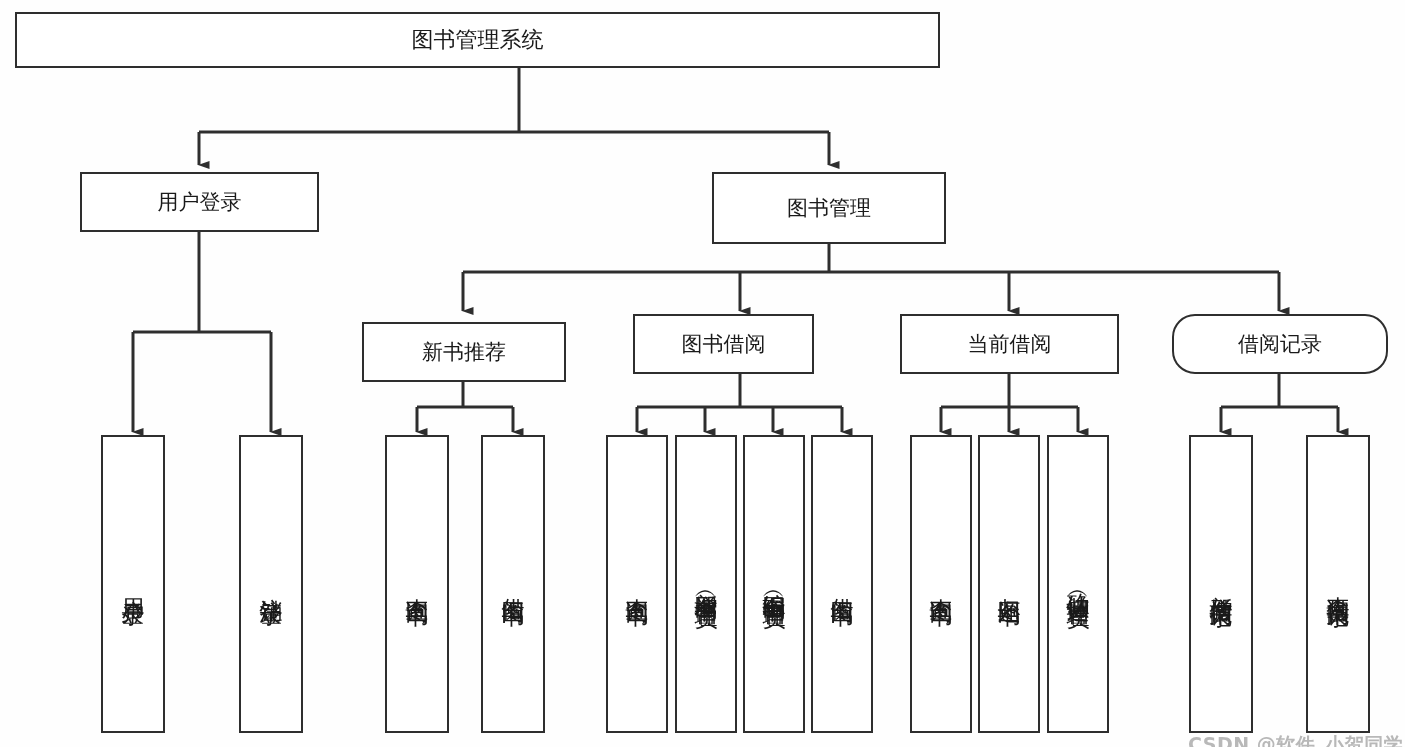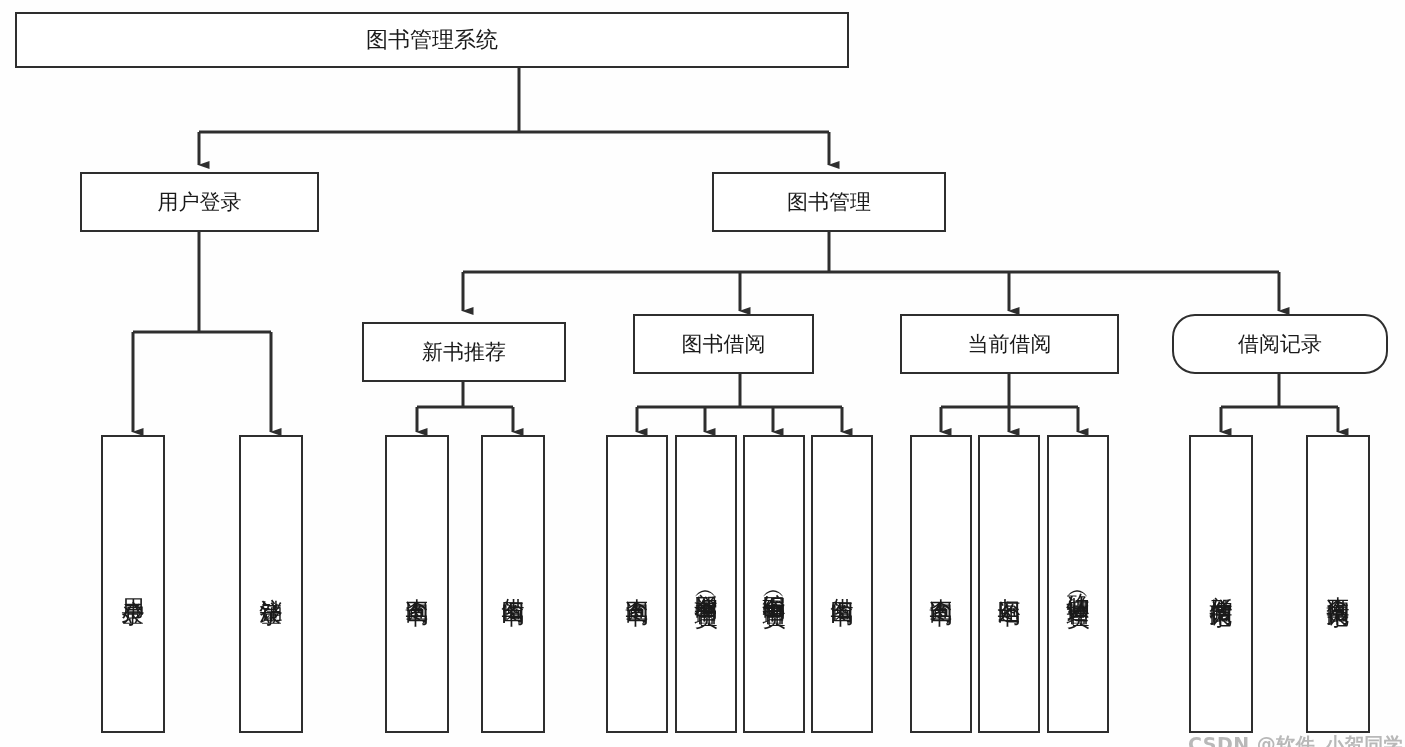--- a/index.html
+++ b/index.html
@@ -122,28 +122,28 @@
       <path d="M 1009 407 L 1009 432" marker-end="url(#arw)"></path>
       <path d="M 1078 407 L 1078 432" marker-end="url(#arw)"></path>
 
       <path d="M 1279 374 L 1279 407"></path>
       <path d="M 1221 407 L 1338 407"></path>
       <path d="M 1221 407 L 1221 432" marker-end="url(#arw)"></path>
       <path d="M 1338 407 L 1338 432" marker-end="url(#arw)"></path>
     </g>
   </svg>
 
-  <div class="node root horiz" style="left:15px; top:12px; width:834px; height:56px;align-items:center;">
+  <div class="node root horiz" style="left:15px; top:12px; width:925px; height:56px;align-items:center;">
     <span class="label">图书管理系统</span>
   </div>
 
   <div class="node horiz" style="left:80px; top:172px; width:239px; height:60px;">
     <span class="label">用户登录</span>
   </div>
-  <div class="node horiz" style="left:712px; top:172px; width:234px; height:60px;">
+  <div class="node horiz" style="left:712px; top:172px; width:234px; height:72px;">
     <span class="label">图书管理</span>
   </div>
 
   <div class="node horiz" style="left:362px; top:314px; width:204px; height:60px;margin-top:8px;">
     <span class="label">新书推荐</span>
   </div>
   <div class="node horiz" style="left:900px; top:314px; width:219px; height:60px;">
     <span class="label">当前借阅</span>
   </div>
   <div class="node horiz" style="left:633px; top:314px; width:181px; height:60px;">

